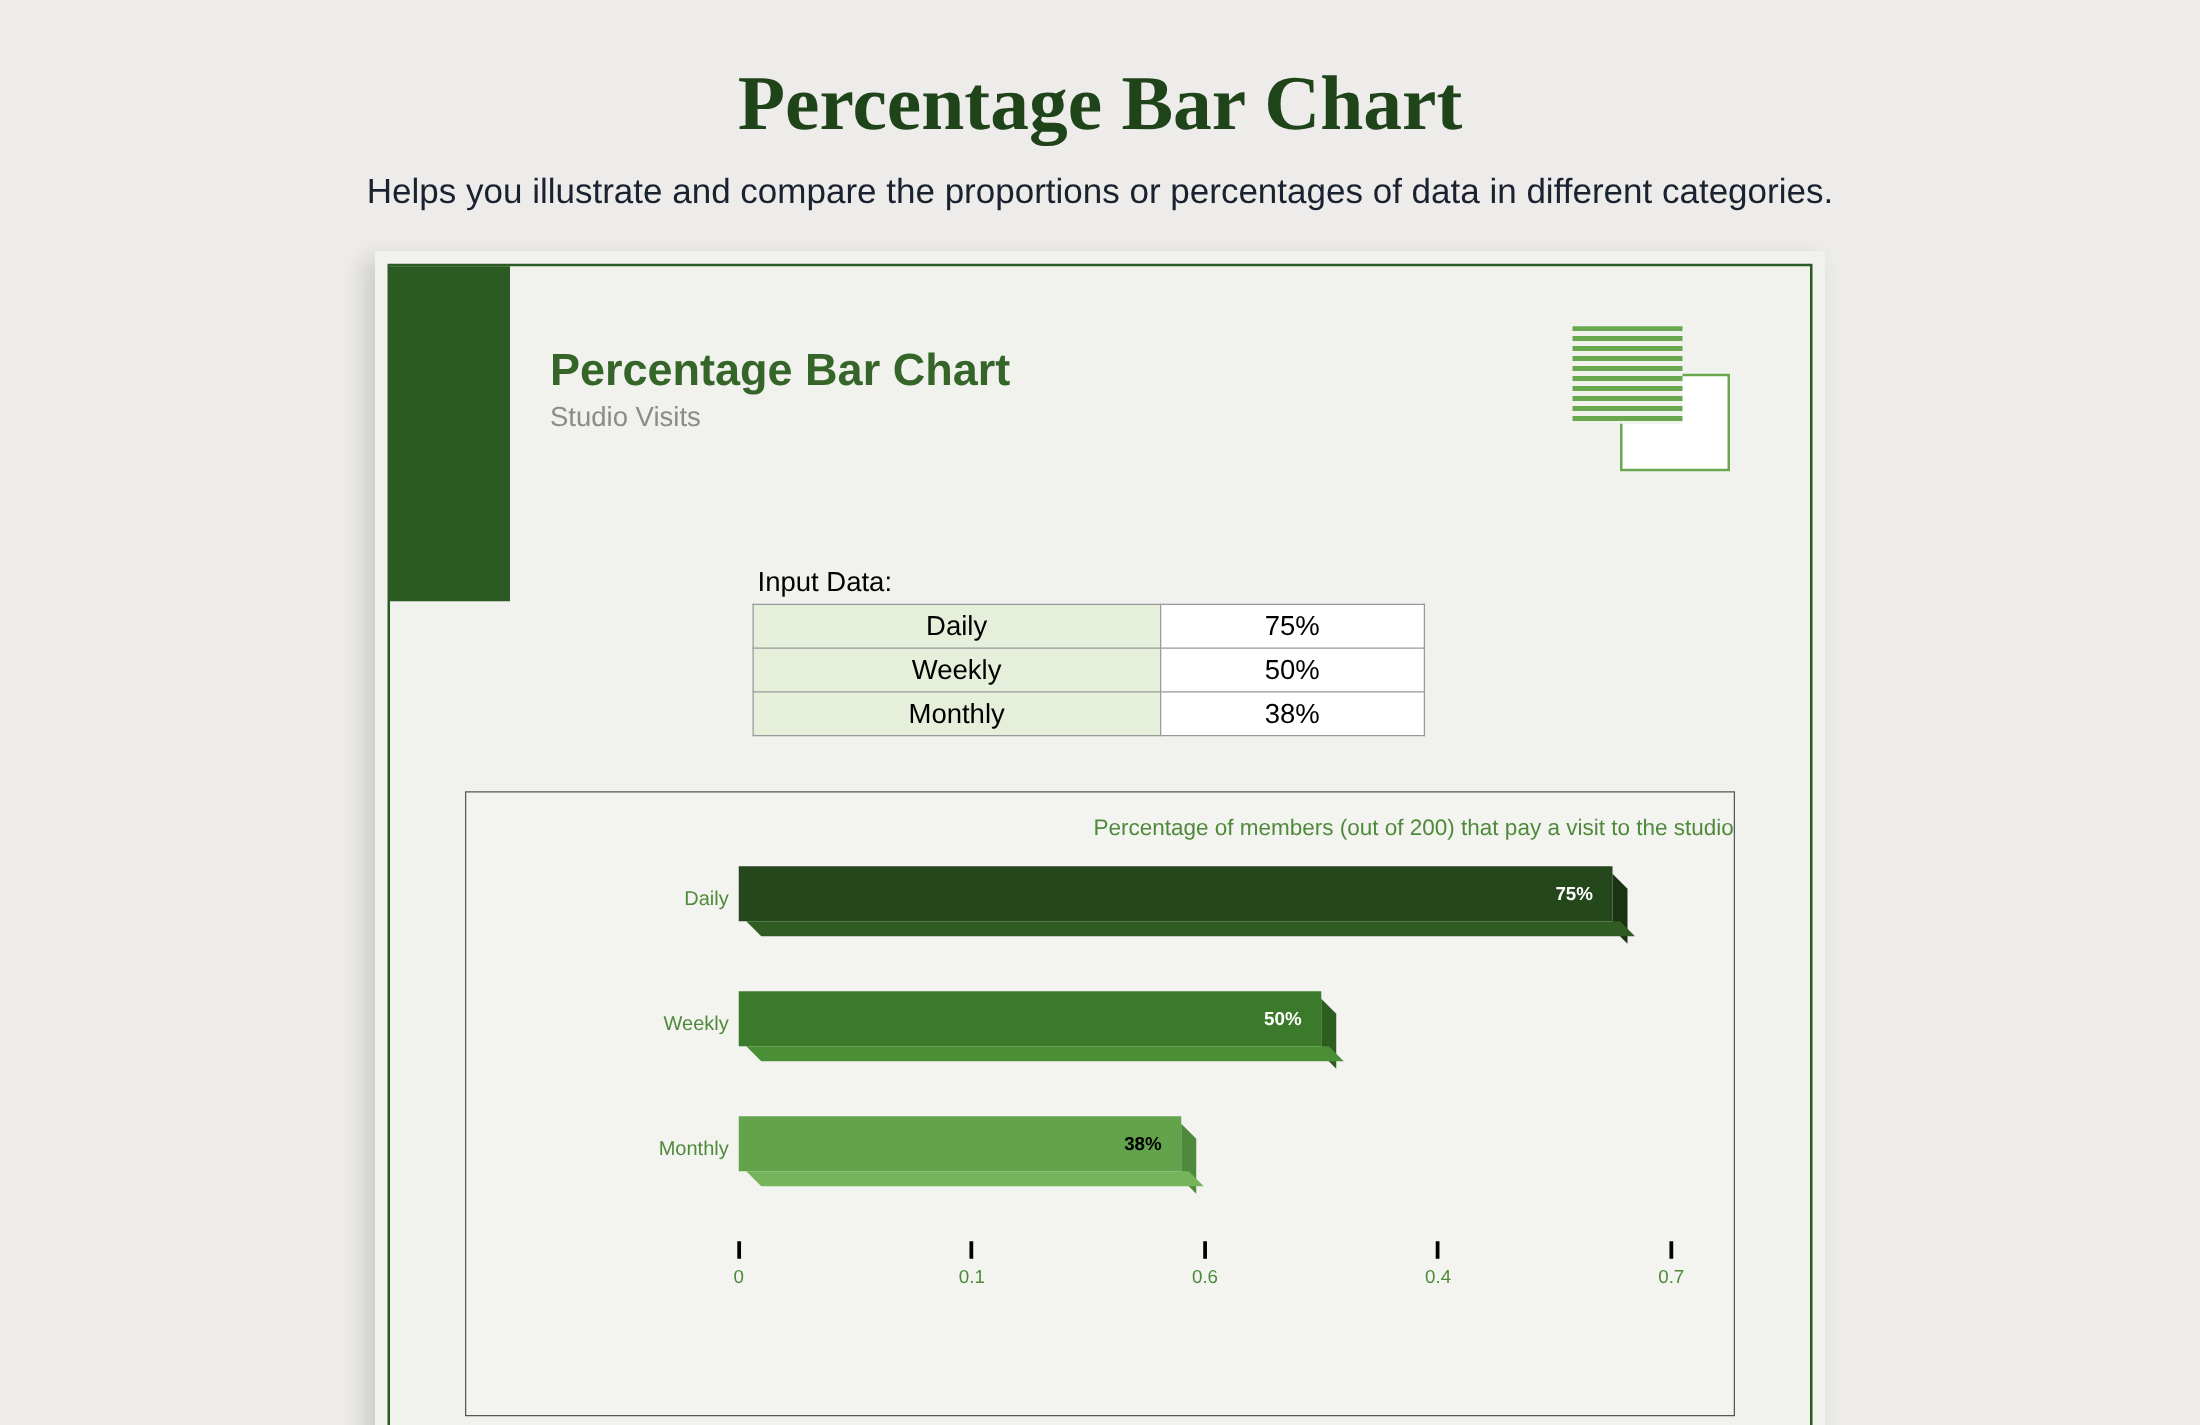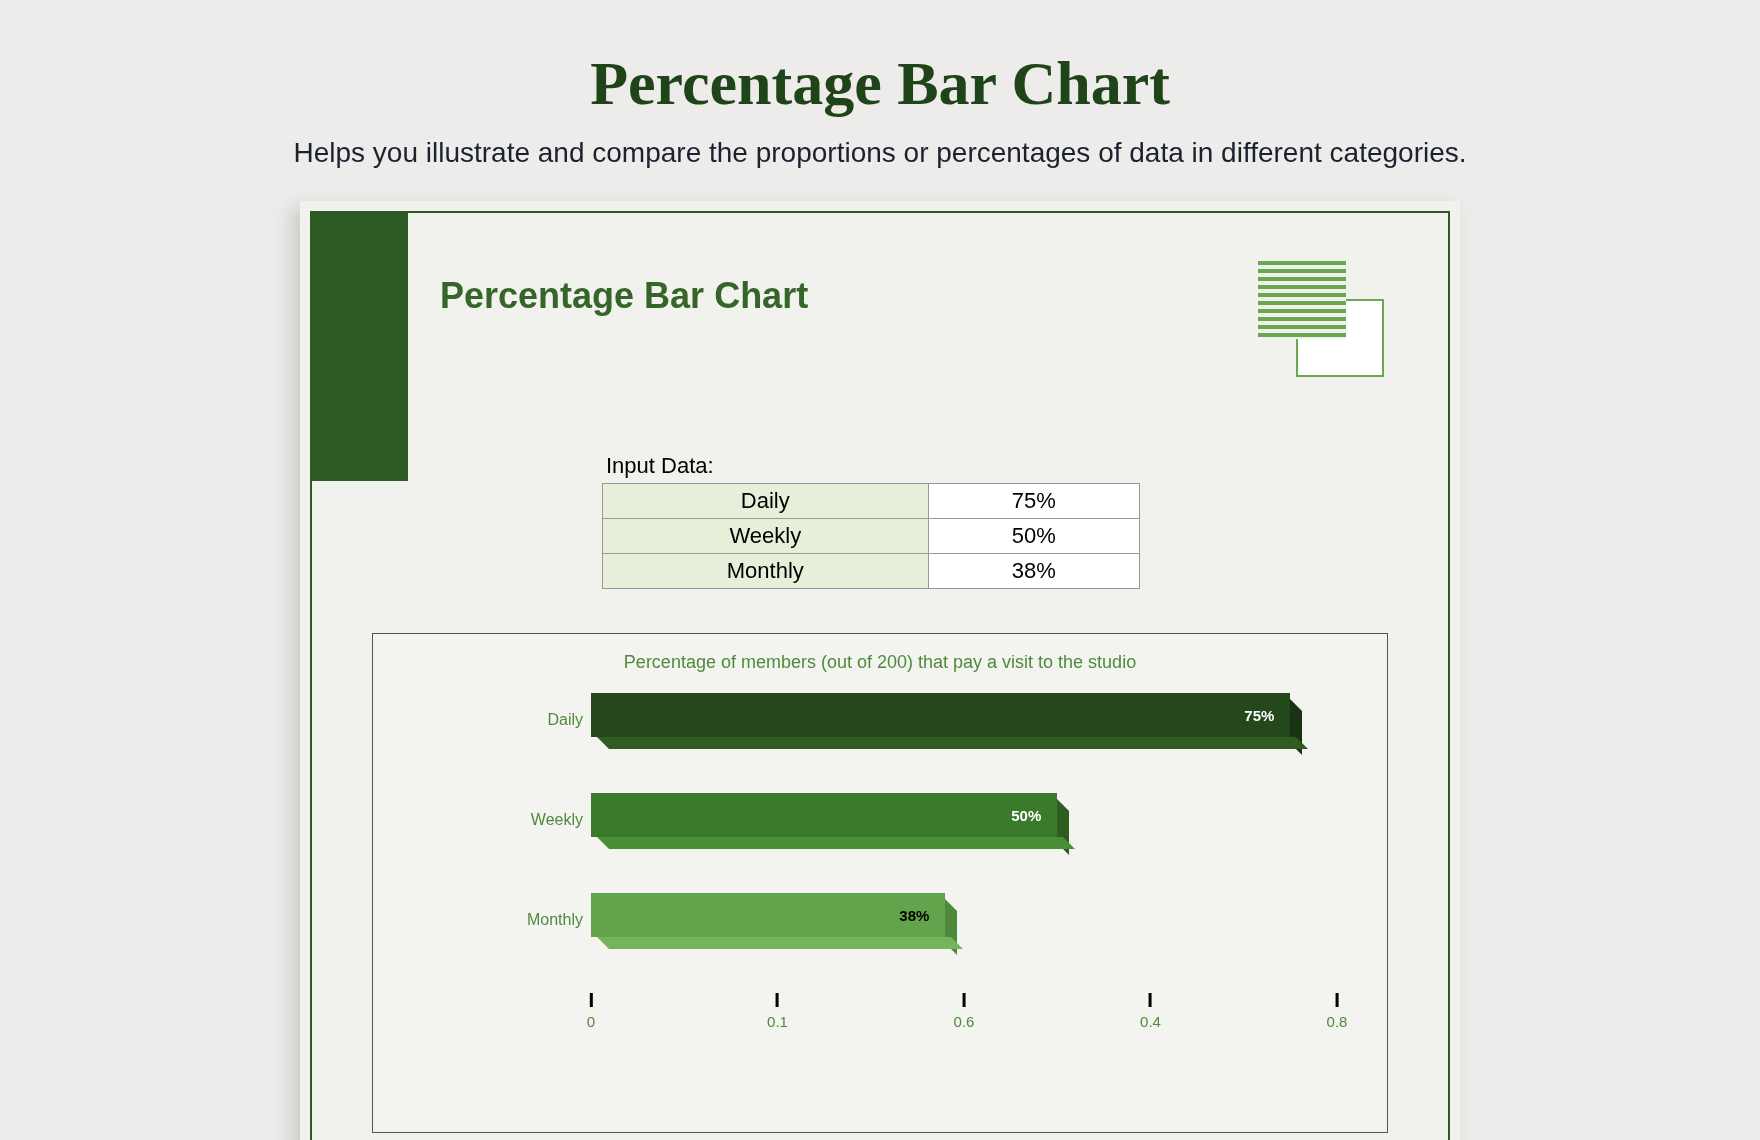--- a/index.html
+++ b/index.html
@@ -131,21 +131,21 @@
       position: absolute;
       left: 60px;
       top: 420px;
       right: 60px;
       height: 500px;
       border: 1px solid #555;
       background: #f3f4f0;
       padding-top: 18px;
     }
     .chart-title {
-      text-align: center;
+      text-align: right;
       color: #4f8a3c;
       font-size: 18px;
       margin-bottom: 20px;
     }
     .plot {
       position: relative;
       margin-left: 130px;
       margin-right: 50px;
     }
     .bar-row {
@@ -237,20 +237,21 @@
 <h1 class="page-title">Percentage Bar Chart</h1>
 <p class="page-subtitle">Helps you illustrate and compare the proportions or percentages of data in different categories.</p>
 
 <div class="doc">
   <div class="doc-inner">
 
     <div class="green-block"></div>
 
     <div class="doc-title-wrap">
       <div class="doc-title">Percentage Bar Chart</div>
+      <div class="doc-subtitle">Studio Visits</div>
     </div>
 
     <div class="deco">
       <div class="deco-box"></div>
       <div class="deco-stripes"></div>
     </div>
 
     <div class="input-section">
       <div class="input-label">Input Data:</div>
       <table class="input-table">
@@ -316,20 +317,20 @@
             <div class="tick" style="left: 50%;">
               <div class="tick-mark"></div>
               <div class="tick-label">0.6</div>
             </div>
             <div class="tick" style="left: 75%;">
               <div class="tick-mark"></div>
               <div class="tick-label">0.4</div>
             </div>
             <div class="tick" style="left: 100%;">
               <div class="tick-mark"></div>
-              <div class="tick-label">0.8</div>
+              <div class="tick-label">0.7</div>
             </div>
           </div>
         </div>
     </div>
 
   </div>
 </div>
 
 </body></html>

